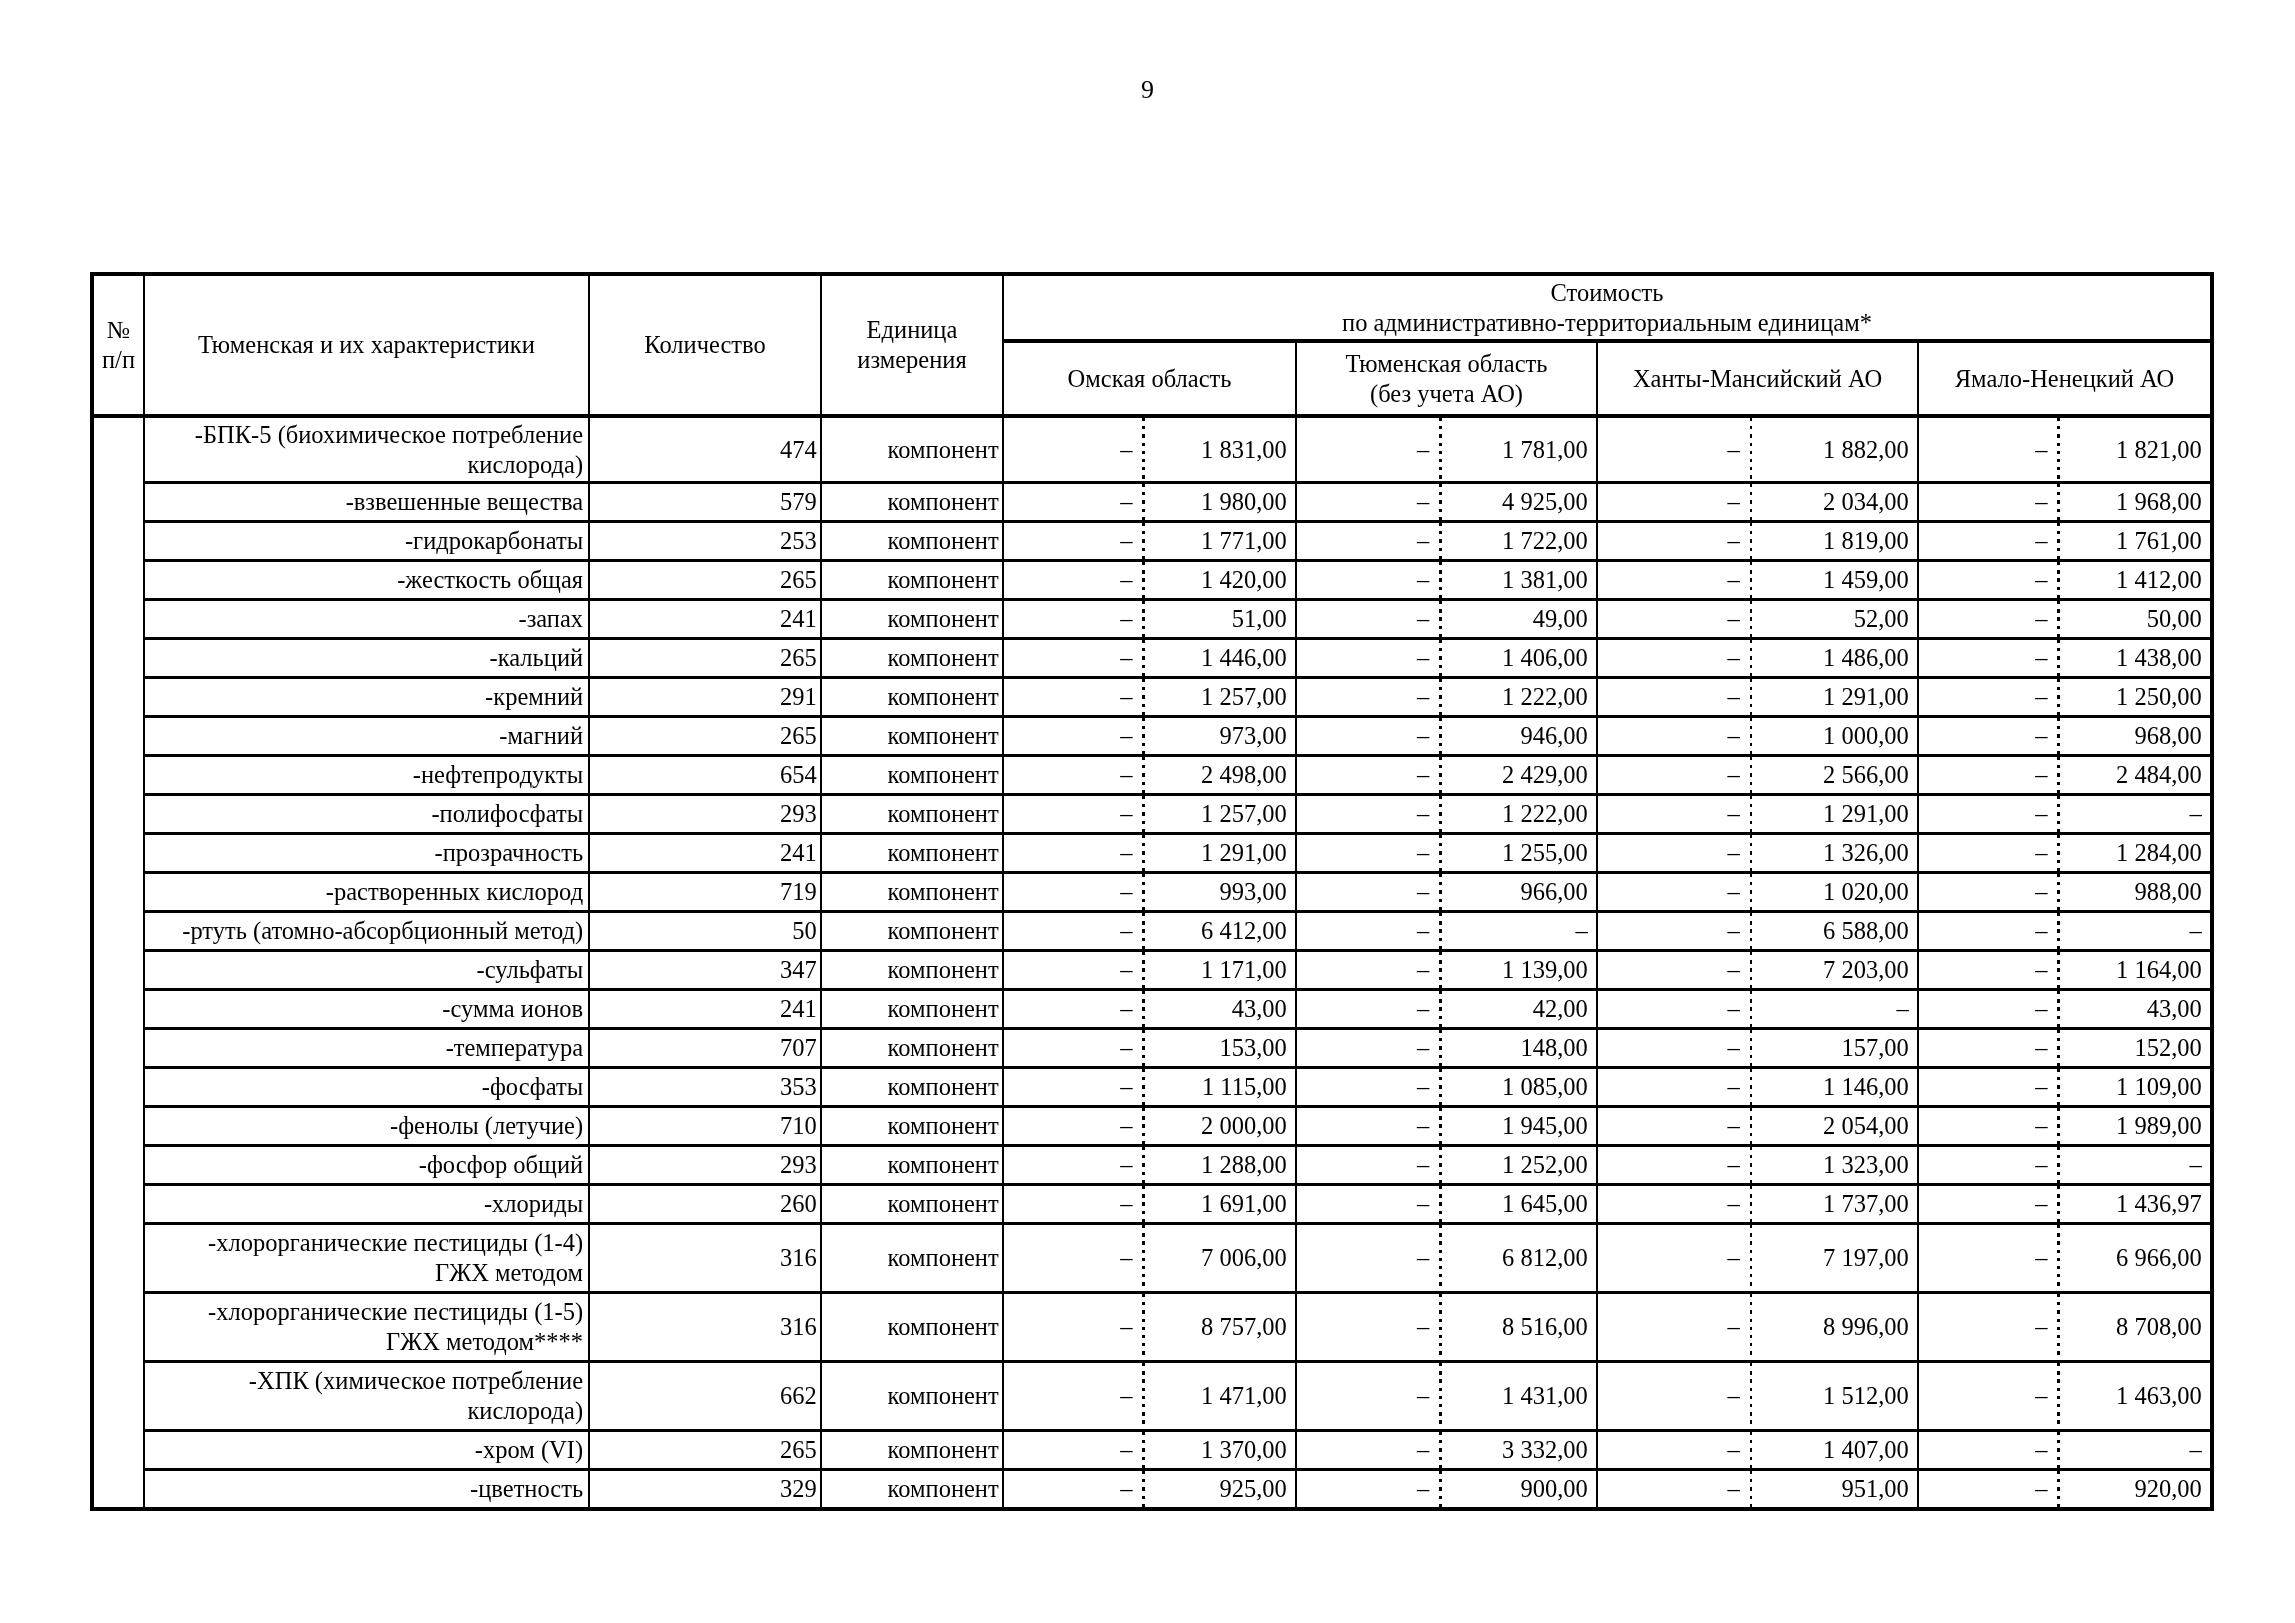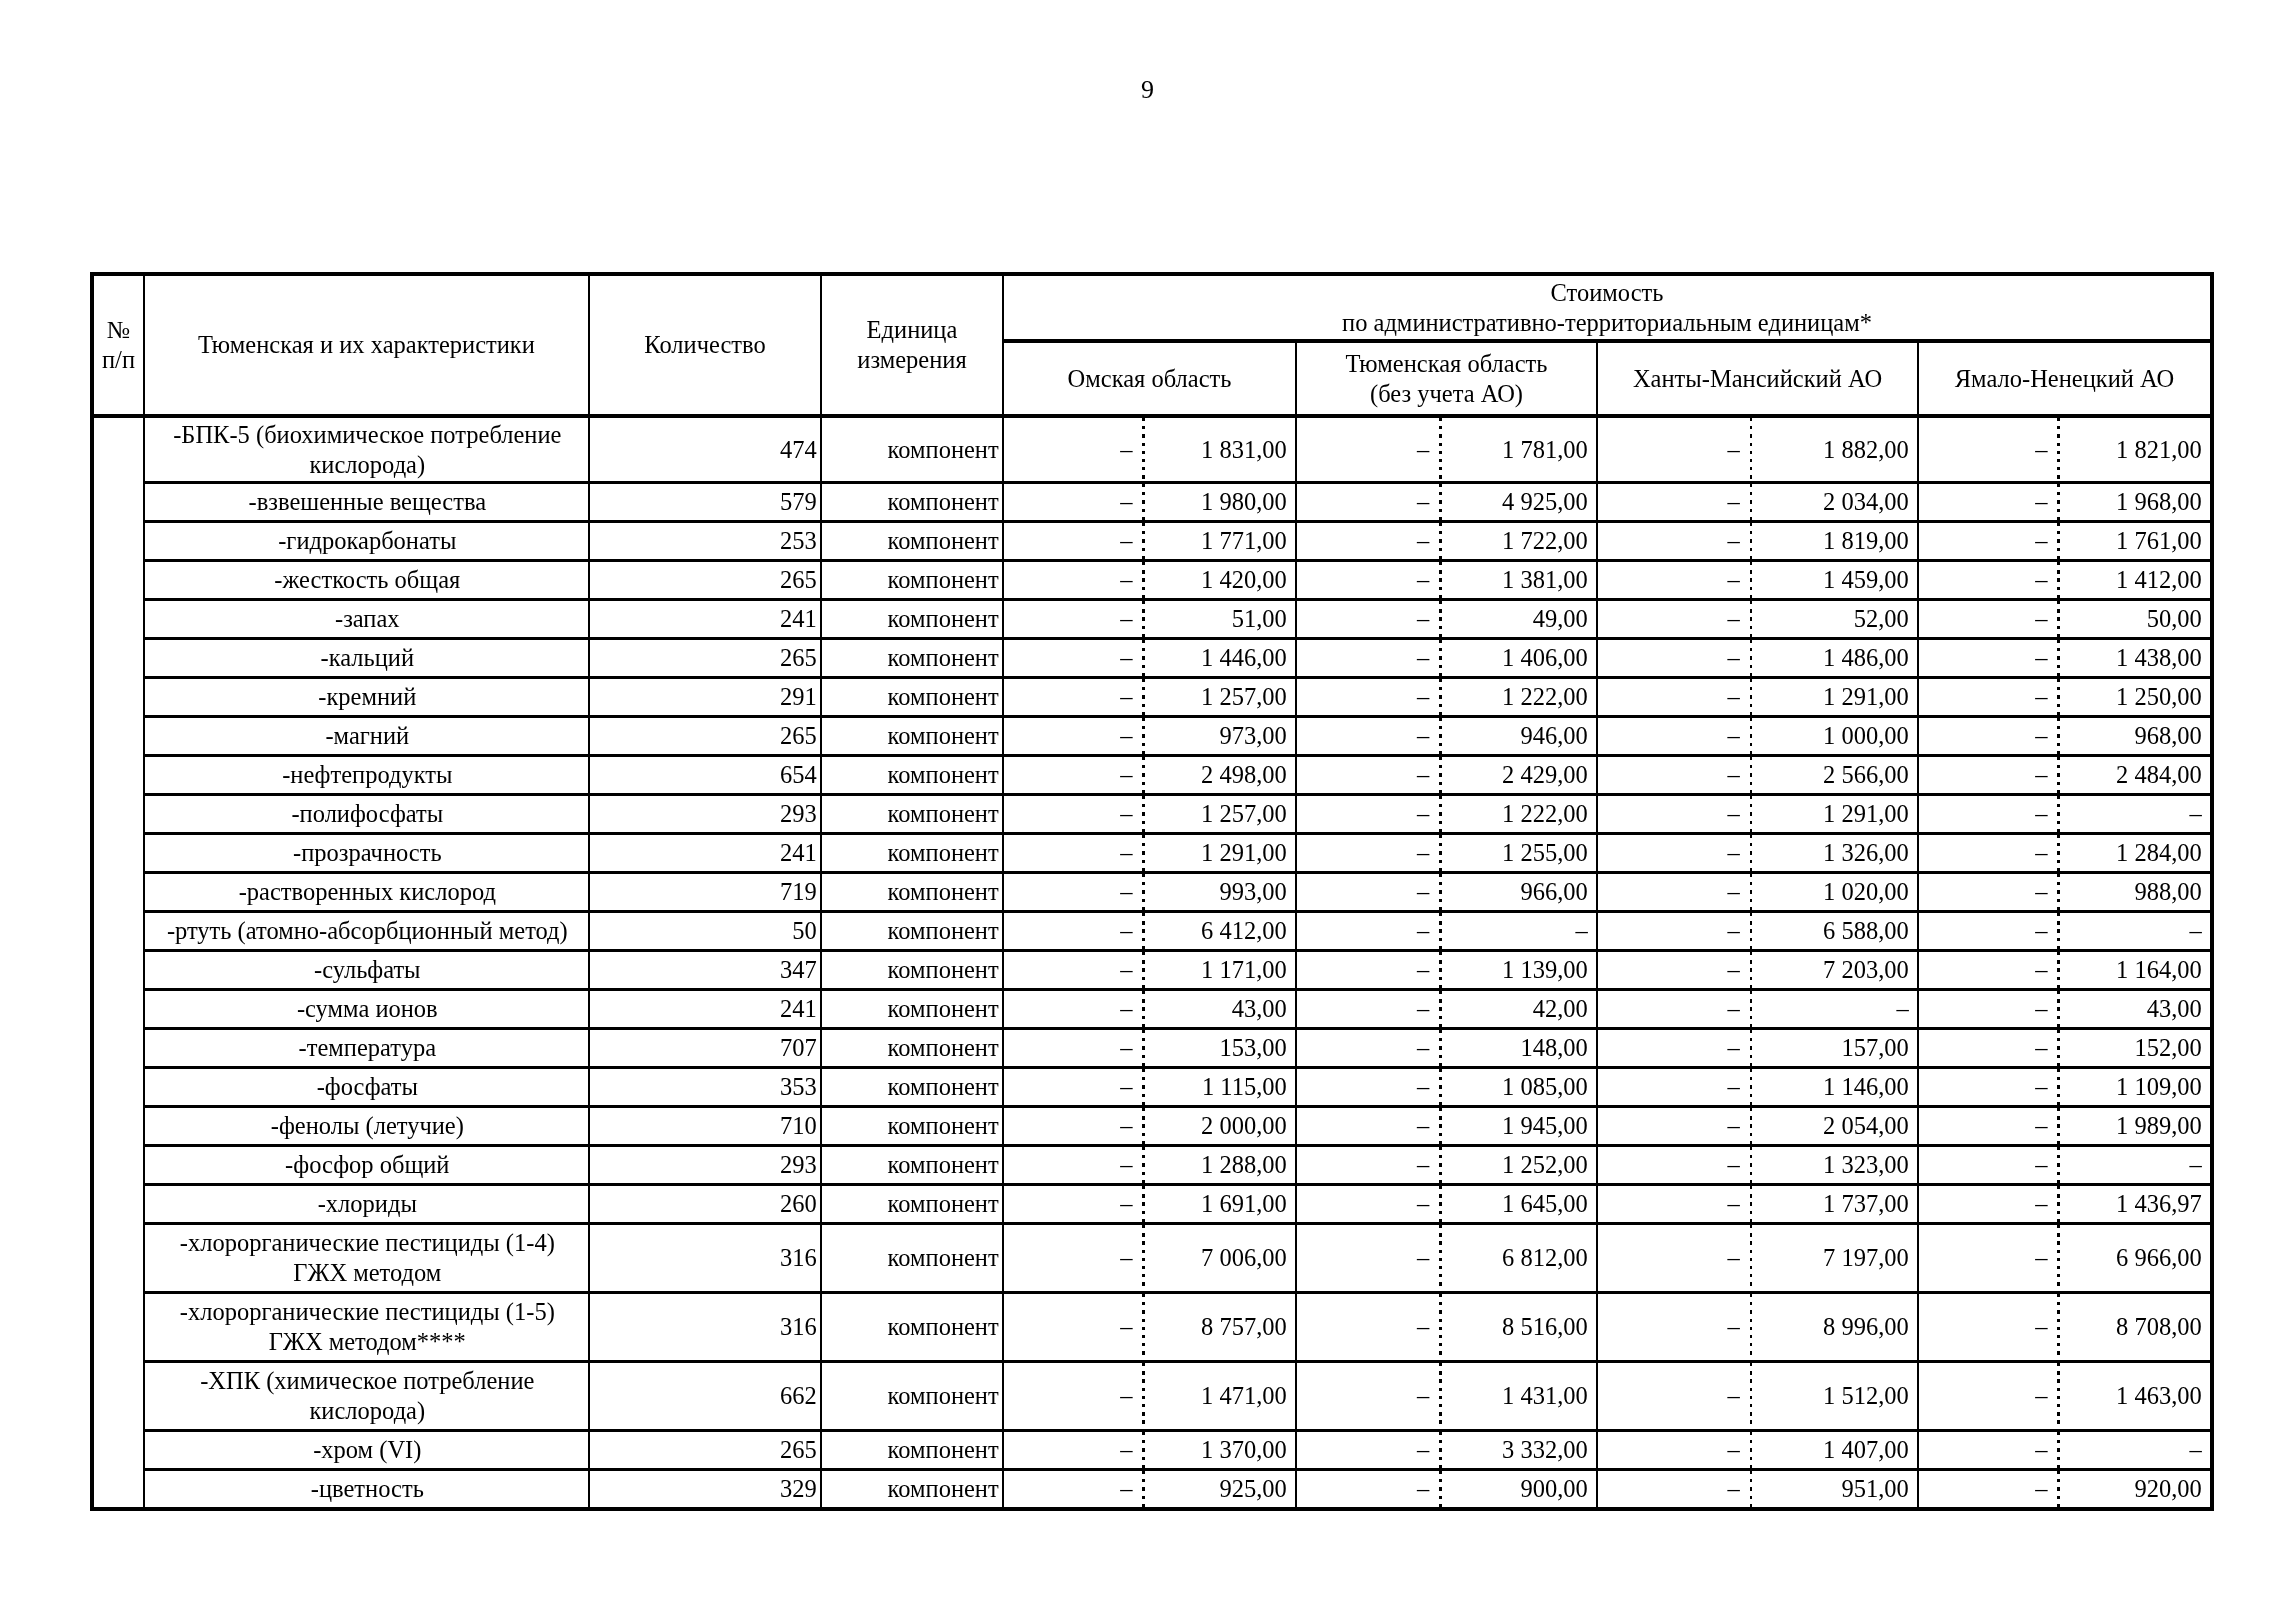--- a/index.html
+++ b/index.html
@@ -54,21 +54,21 @@
   }
   th.hcost { border-bottom-width: 4.1px; }
   tr.h1 th[rowspan] { border-bottom-width: 4.9px; }
   tr.h2 th { border-bottom-width: 4.9px; }
   
   tr.r-single { height: 39px; }
   tr.r-tall   { height: 64px; }
   tr.r-tall2  { height: 69px; }
   td.numcell { background: #fff; }
   td.lbl {
-    text-align: center;
+    text-align: right;
     padding: 1.6px 4.9px 1.6px 6.5px;
     white-space: pre-line;
     line-height: 30px;
   }
   td.qty, td.unit {
     text-align: right;
     white-space: nowrap;
     padding: 0 3.3px;
   }
   

